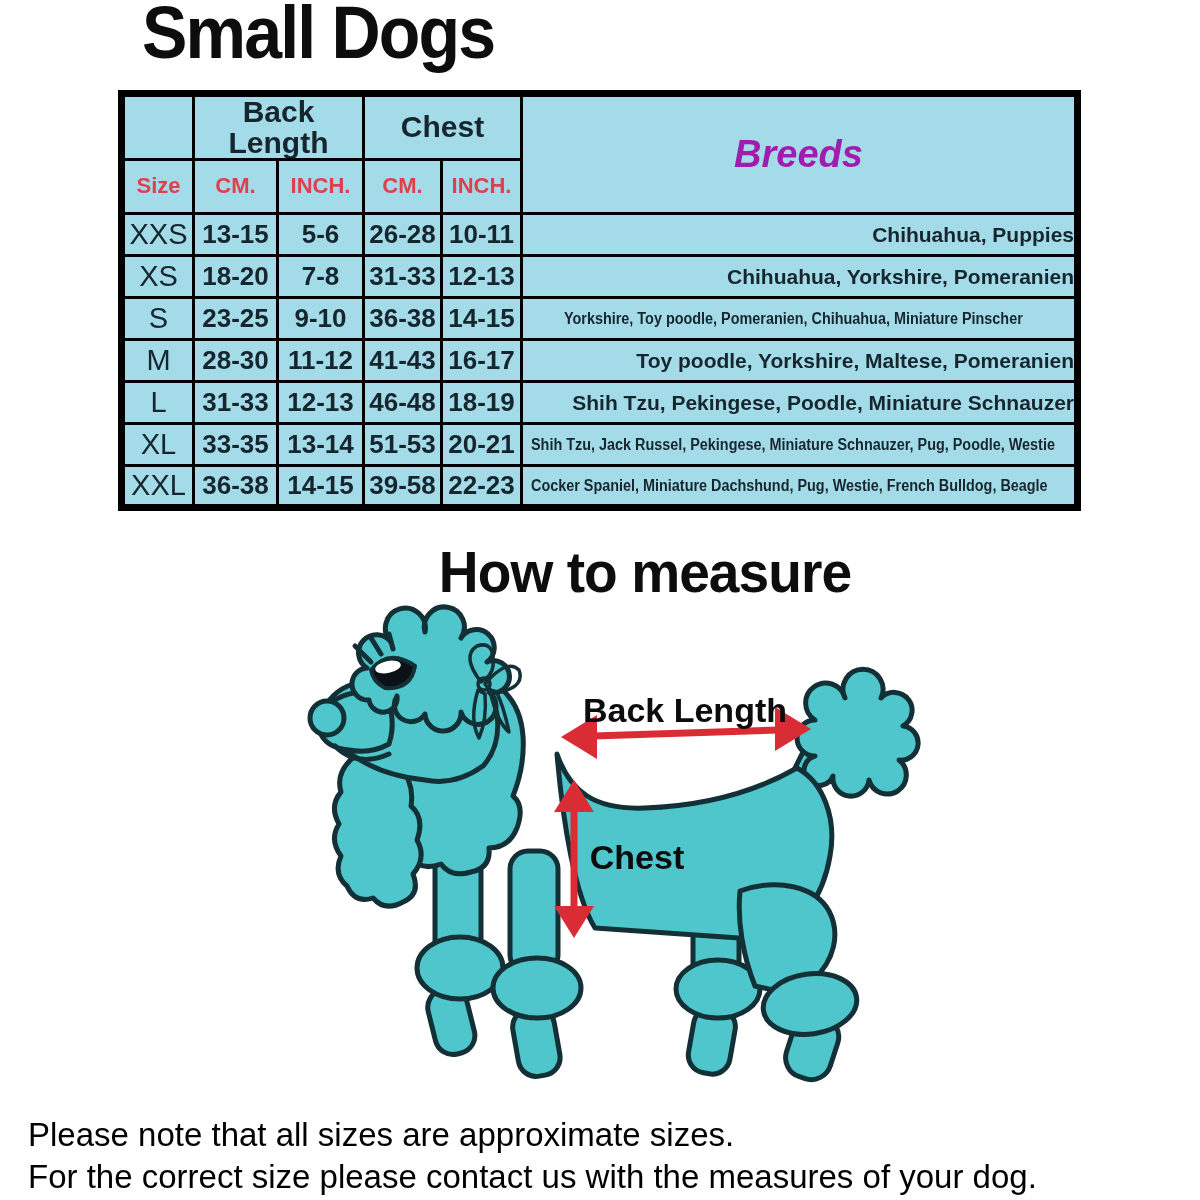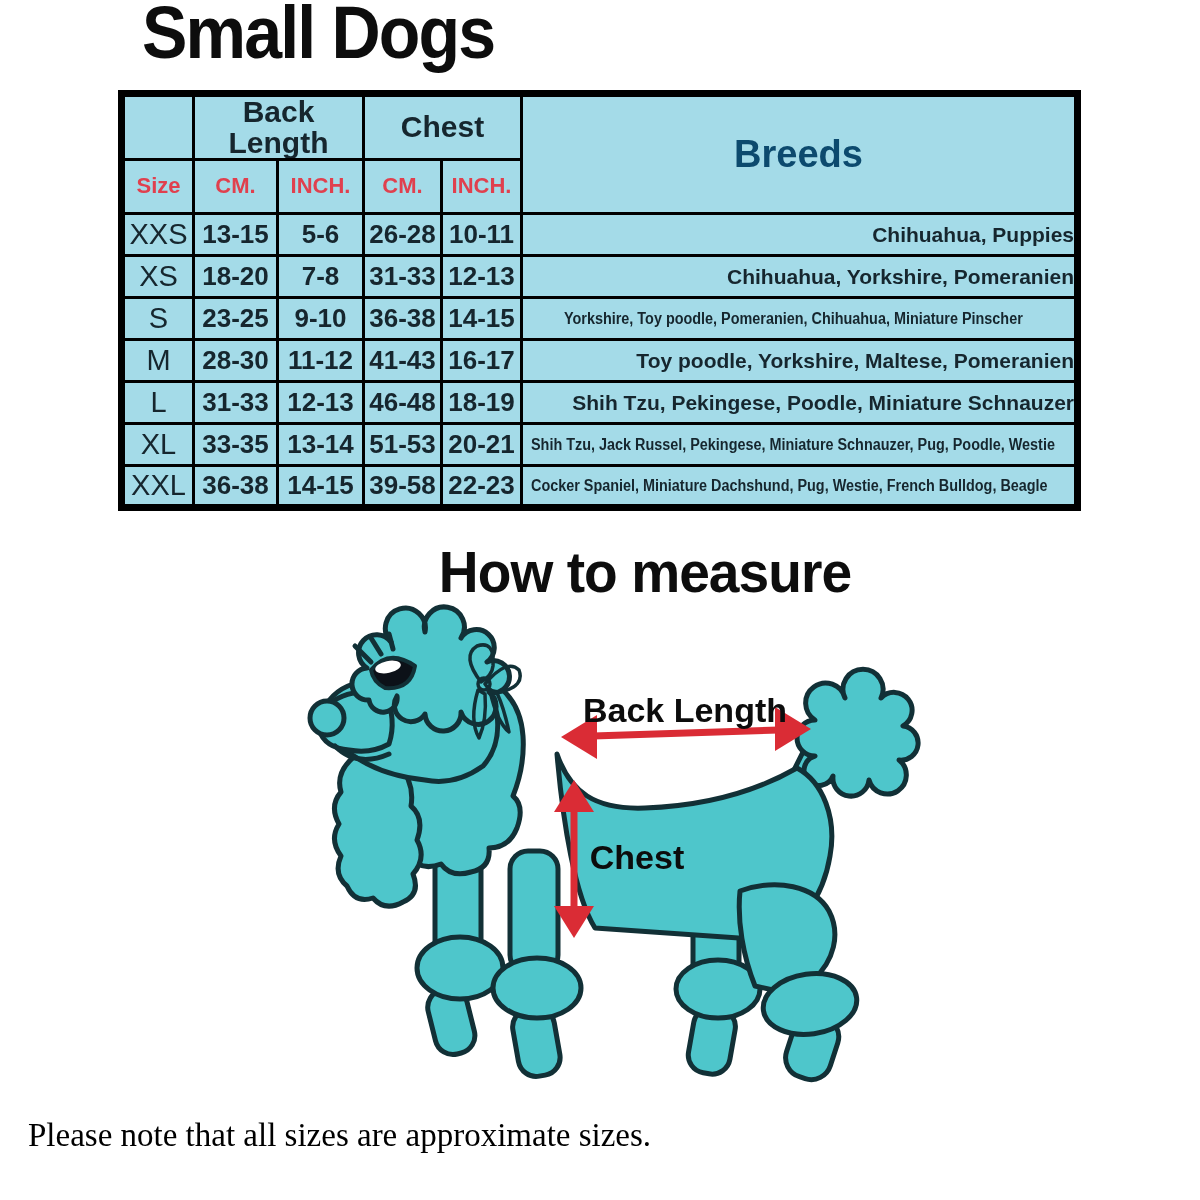--- a/index.html
+++ b/index.html
@@ -17,37 +17,37 @@
   
   table.size-table{position:absolute;left:118px;top:90px;width:963px;height:402px;
         border-collapse:collapse;background:#a4dbe8;border:7px solid #000;
         table-layout:fixed;}
   .size-table td,.size-table th{border:3px solid #000;padding:0;line-height:1.02;
         text-align:center;vertical-align:middle;overflow:hidden;}
   .size-table thead tr:first-child{height:50px;}
   .size-table thead tr:last-child{height:54px;}
   .size-table tbody tr{height:42px;}
   .grp-hdr{font-size:30px;font-weight:bold;color:#16262e;}
-  .breeds-hdr{font-size:38px;font-weight:bold;color:#0c4a6e;}
+  .breeds-hdr{font-size:38px;font-weight:bold;color:#a21caf;font-style:italic;}
   .sub-hdr{font-size:22px;font-weight:bold;color:#e0404e;}
   .size-cell{font-size:29px;font-weight:normal;color:#16262e;}
   .num-cell{font-size:26px;font-weight:bold;color:#16262e;}
   td.breeds-cell{text-align:right;padding-left:8px;}
   td.breeds-cell span{display:inline-block;white-space:nowrap;font-size:21px;
         font-weight:bold;color:#16262e;transform-origin:left center;}
   .size-table tbody tr:nth-child(3) td.breeds-cell span,
   .size-table tbody tr:nth-child(6) td.breeds-cell span,
   .size-table tbody tr:nth-child(7) td.breeds-cell span{font-size:16px;transform:scaleX(.9);}
 
   
   .poodle-wrap{position:absolute;left:285px;top:596px;width:680px;height:520px;}
 
   
   .notes{position:absolute;left:28px;top:1114px;font-size:33px;color:#000;
-         line-height:42px;white-space:nowrap;font-family:Liberation Serif, serif;}
+         line-height:42px;white-space:nowrap;}
 </style>
 </head>
 <body>
 
 <div class="big-title">Small Dogs</div>
 
 <table class="size-table">
   <colgroup>
     <col style="width:72px">
       <col style="width:84px">
@@ -229,13 +229,14 @@
     <polygon points="289,184 269,216 309,216"></polygon>
     <polygon points="289,342 269,310 309,310"></polygon>
   </g>
   <text x="400" y="126" text-anchor="middle" font-family="Liberation Sans, sans-serif" font-size="34" font-weight="bold" fill="#0c0c0c">Back Length</text>
   <text x="352" y="273" text-anchor="middle" font-family="Liberation Sans, sans-serif" font-size="34" font-weight="bold" fill="#0c0c0c">Chest</text>
 </svg>
 </div>
 
 <div class="notes">
   <div>Please note that all sizes are approximate sizes.</div>
+  <div>For the correct size please contact us with the measures of your dog.</div>
 </div>
 
 </body></html>

